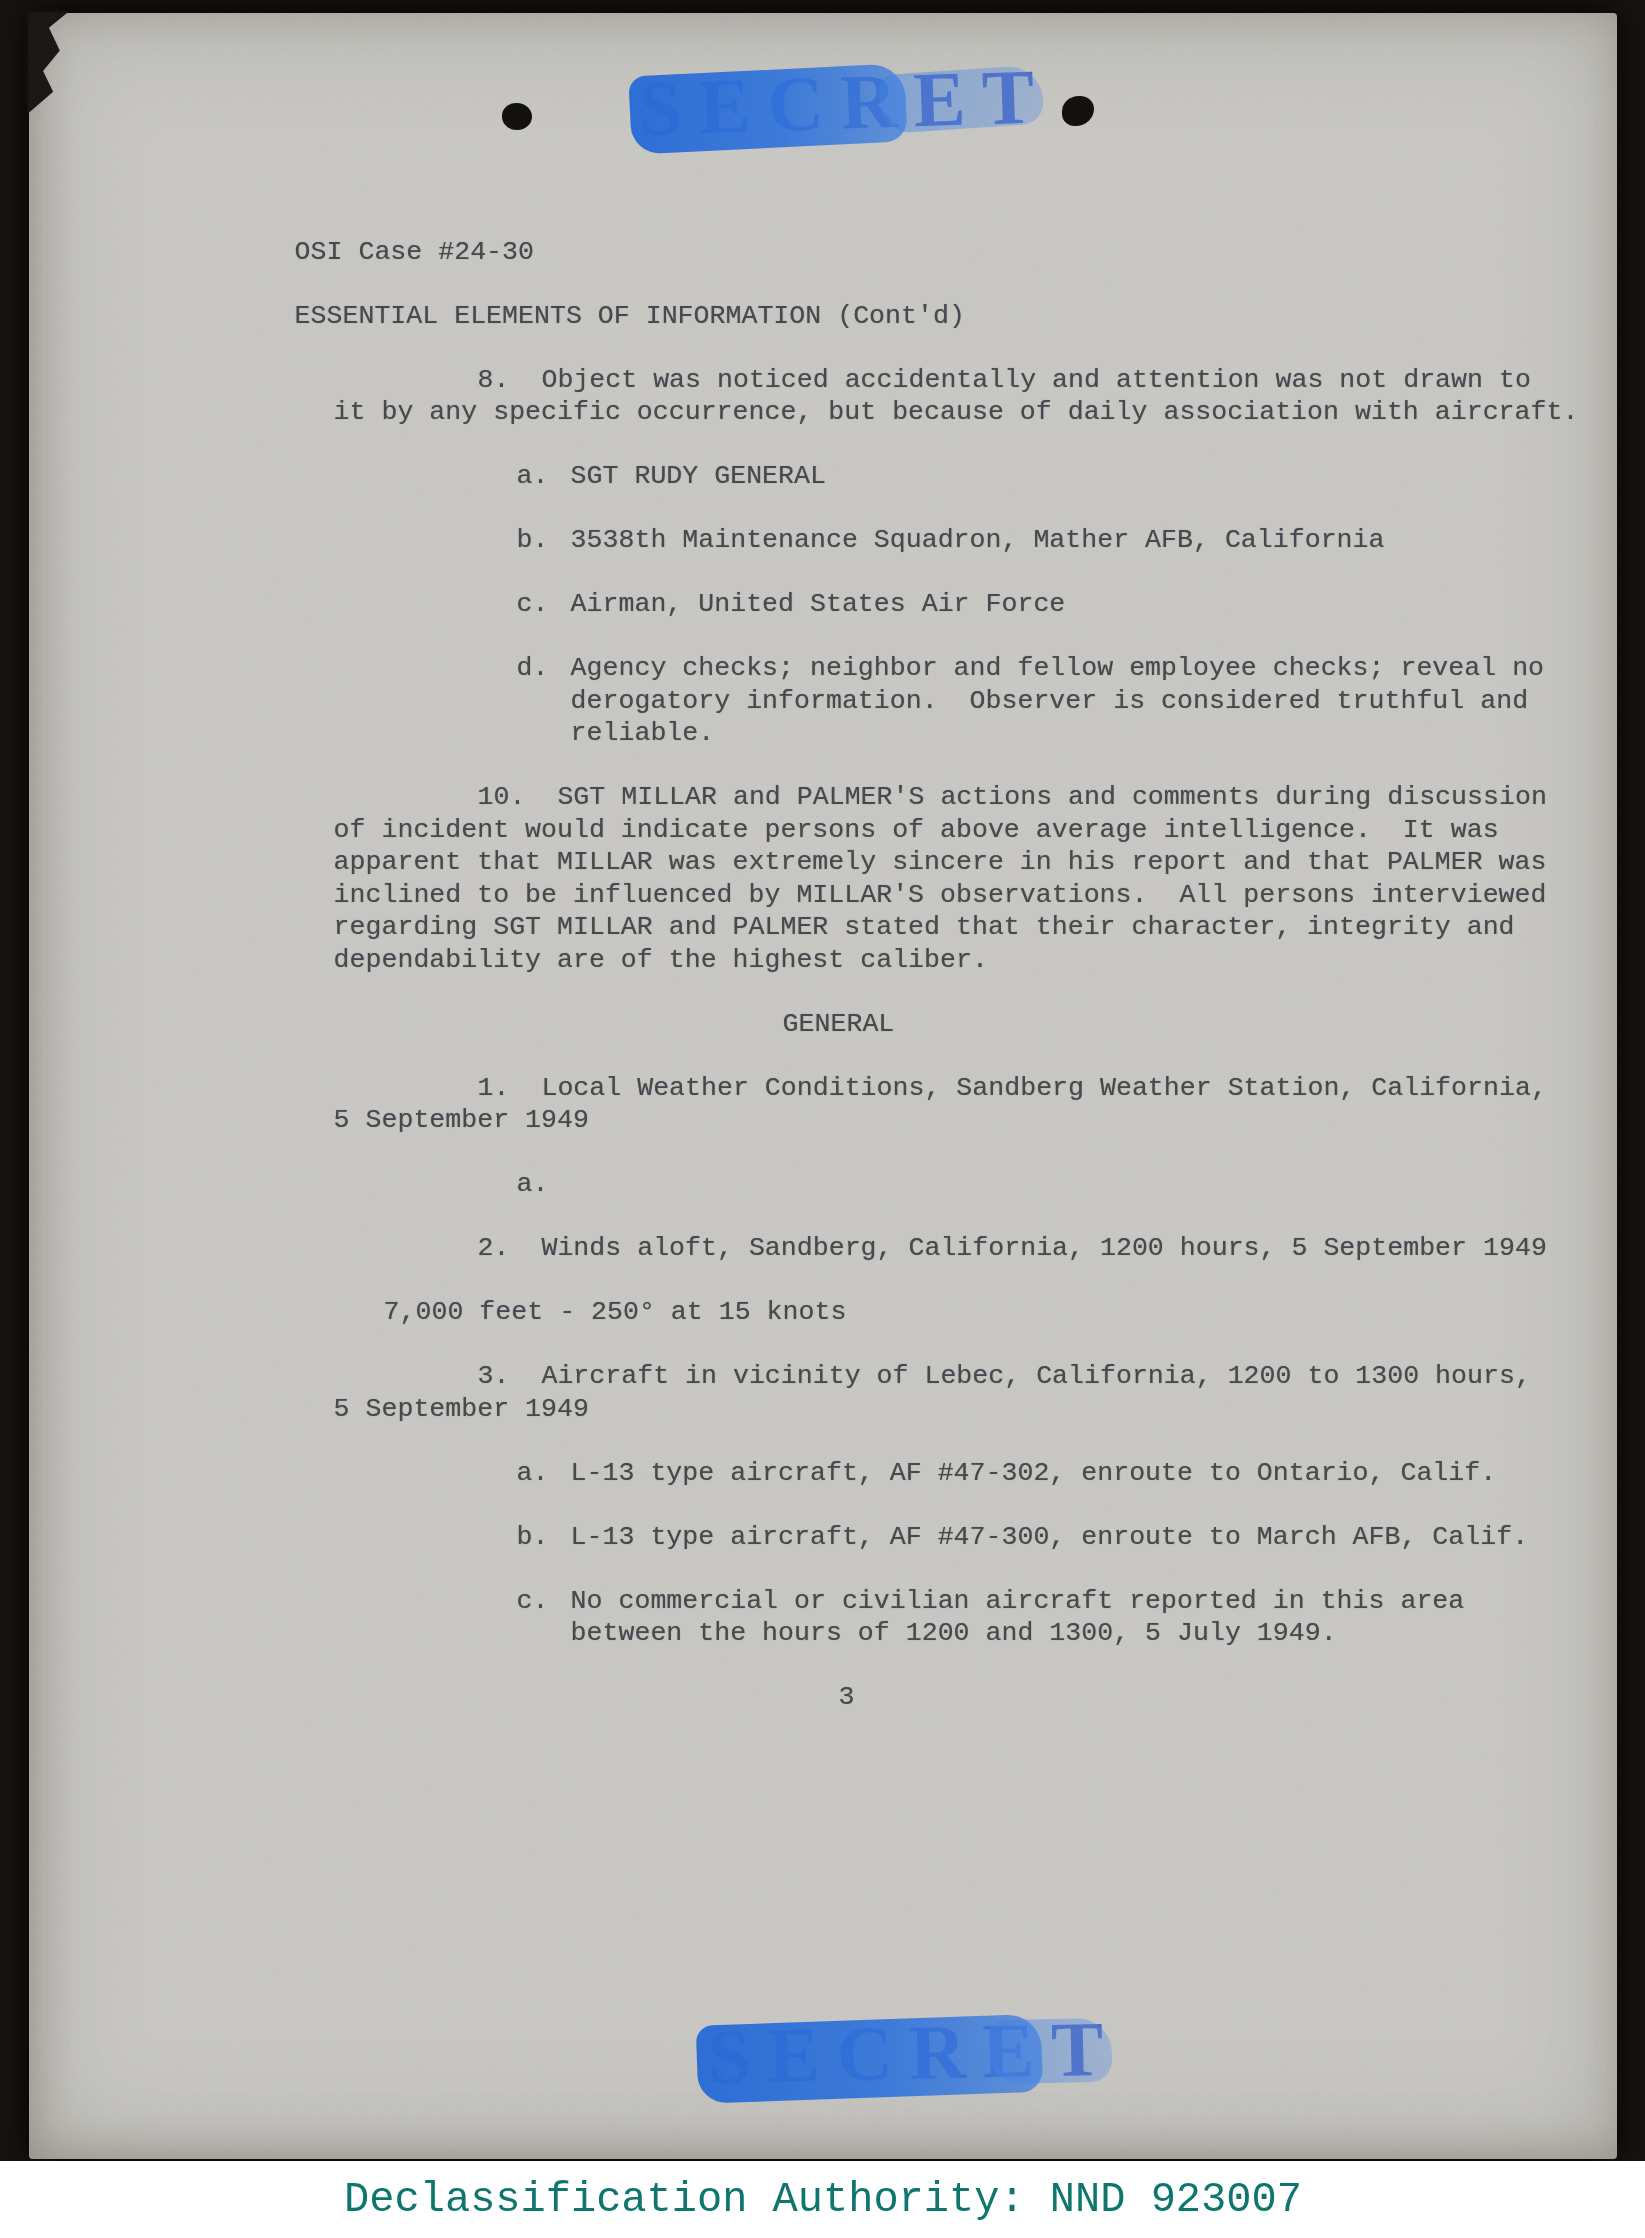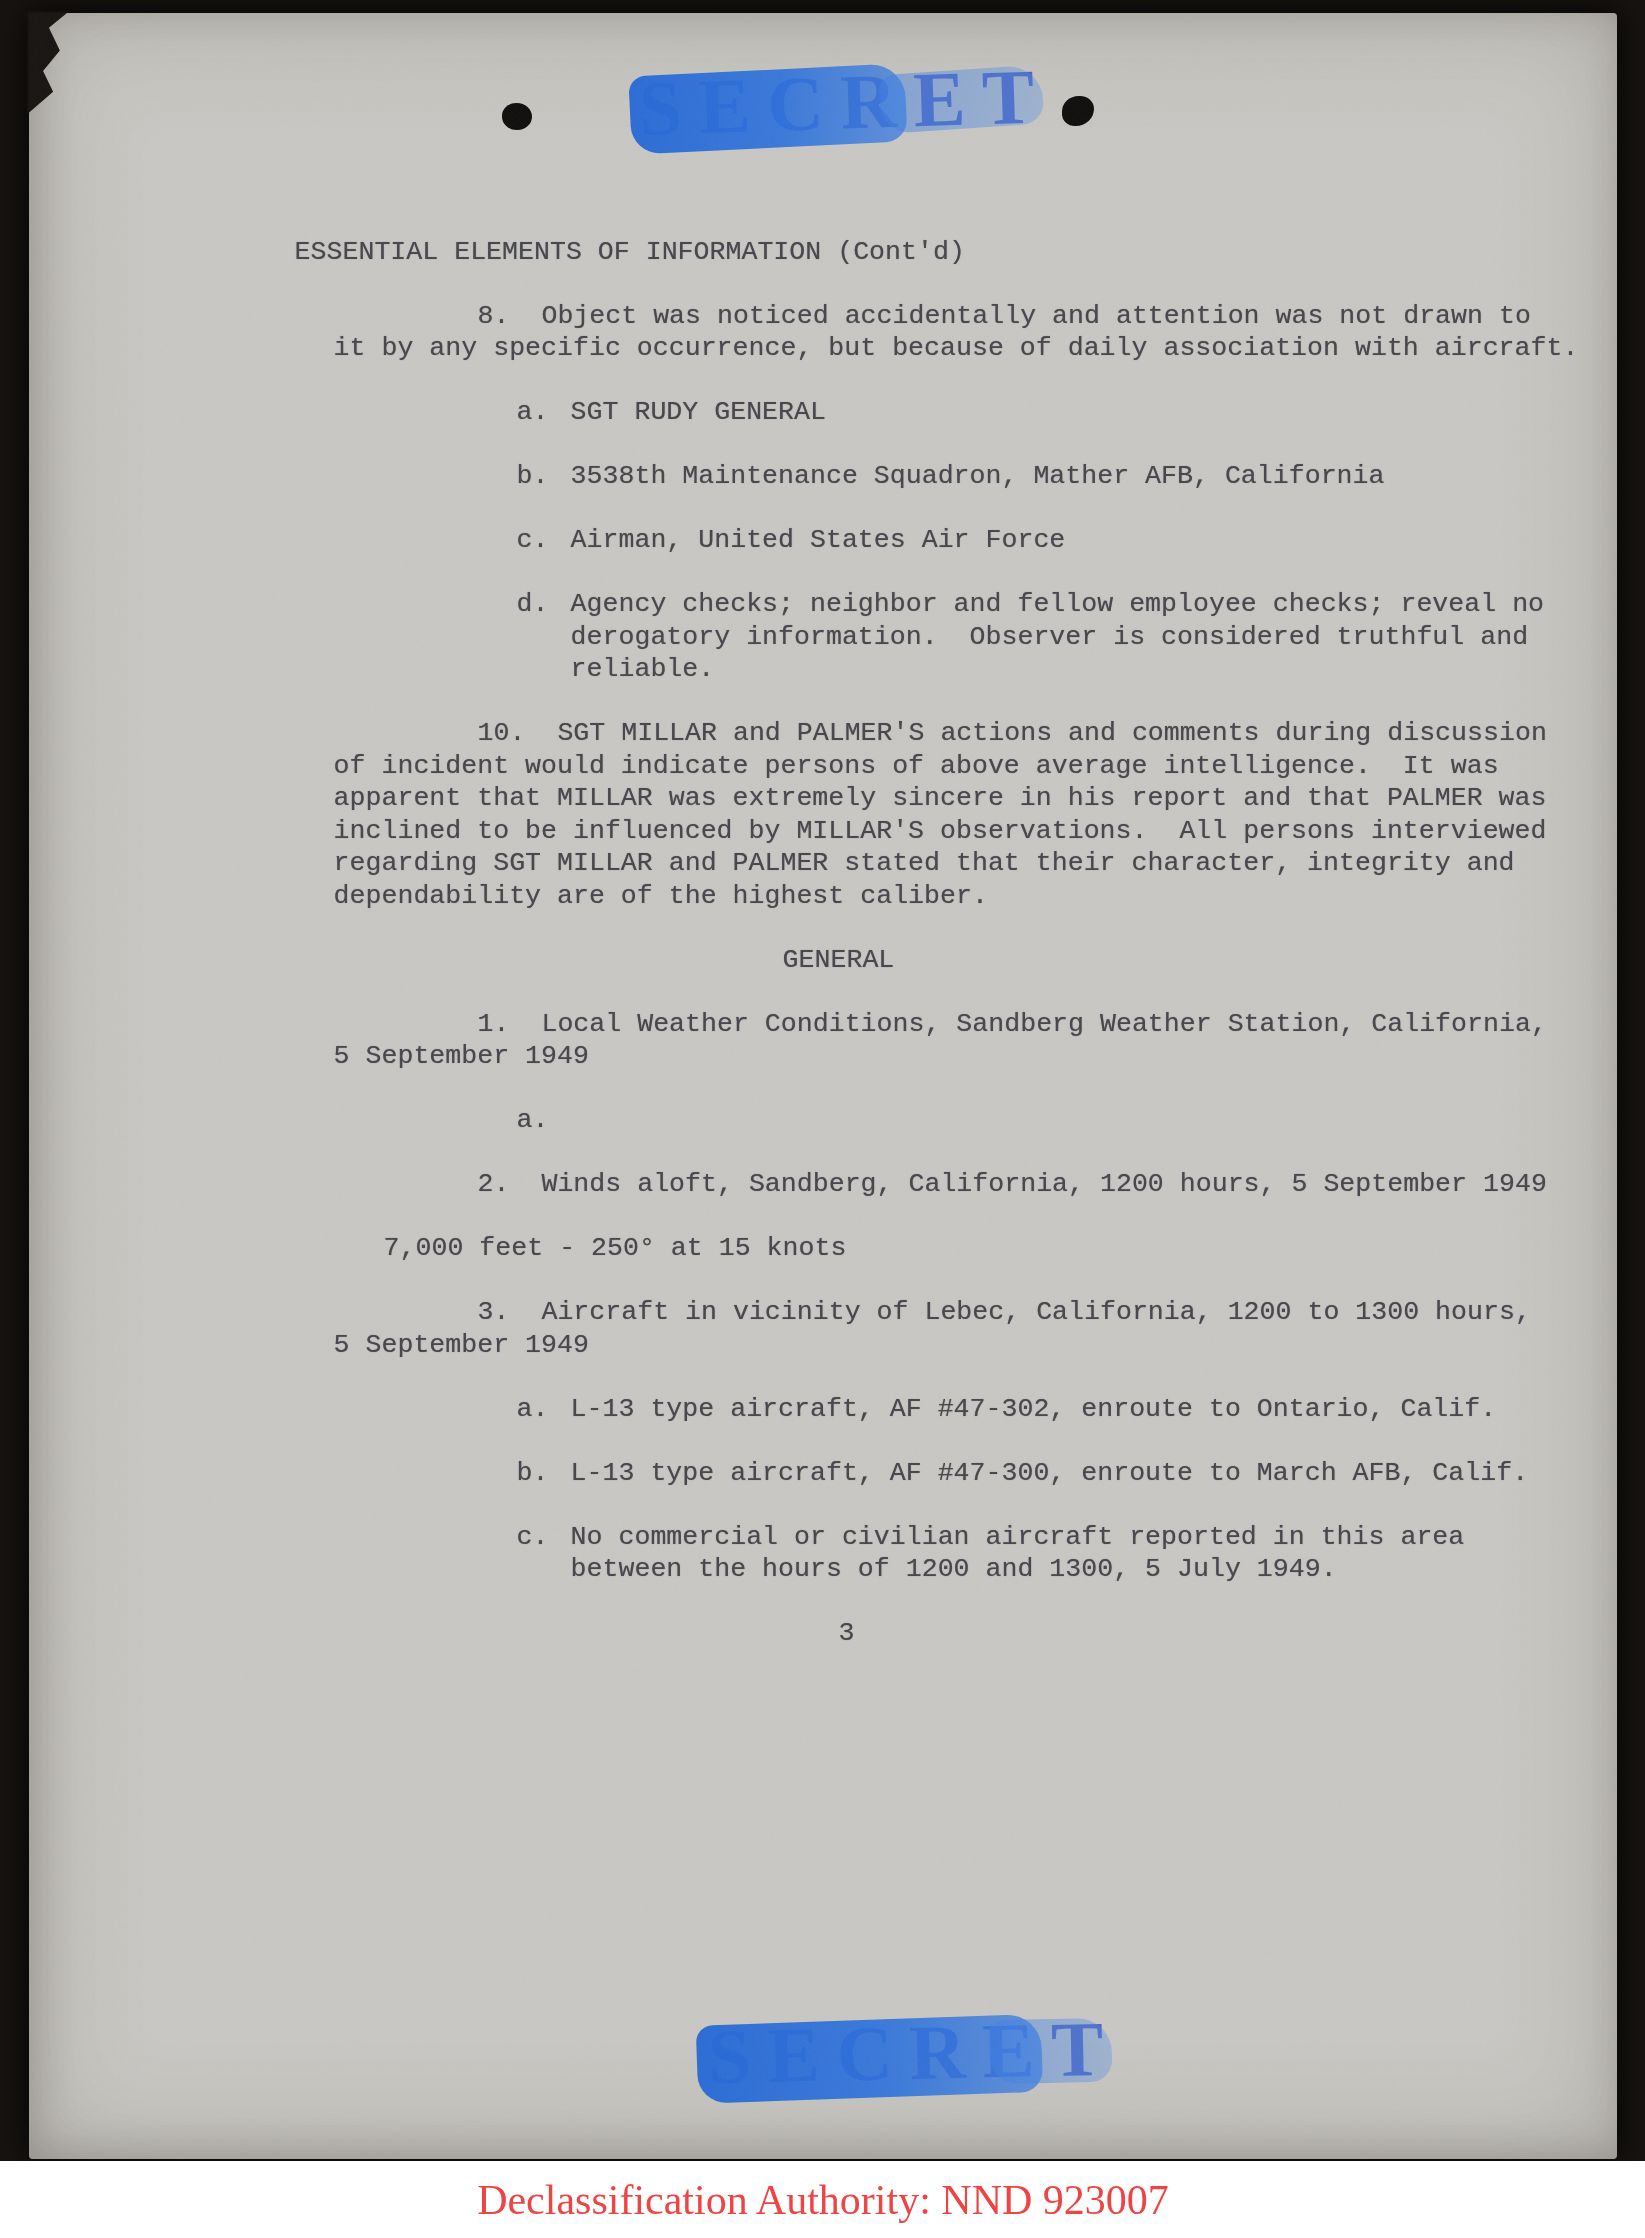--- a/index.html
+++ b/index.html
@@ -121,43 +121,44 @@
     left: 0;
     bottom: 0;
     width: 100%;
     height: 78px;
     background: #ffffff;
     display: flex;
     align-items: center;
     justify-content: center;
   }
   .footer-text {
-    font-family: Liberation Serif, serif;
+    font-family: Liberation Mono, monospace;
     font-size: 42px;
-    color: #ef4444;
+    color: #0f766e;
   }
 </style>
 </head>
 <body>
 
 <div class="paper">
 
   <div class="tear-topleft"></div>
 
   <div class="hole hole-1"></div>
   <div class="hole hole-2"></div>
 
   <div class="stamp stamp-top">
     <span class="stamp-word">SECRET</span>
     <div class="smear smear-strong"></div>
     <div class="smear smear-light"></div>
   </div>
 
   <div class="content">
 
+    <div class="typed">OSI Case #24-30</div>
 
     <div class="typed">ESSENTIAL ELEMENTS OF INFORMATION (Cont'd)</div>
 
     <div class="typed indent-num">8.  Object was noticed accidentally and attention was not drawn to
 it by any specific occurrence, but because of daily association with aircraft.</div>
 
 
     <div class="sub-item">
       <span class="sub-label">a.</span>
       <span class="sub-text">SGT RUDY GENERAL</span>

